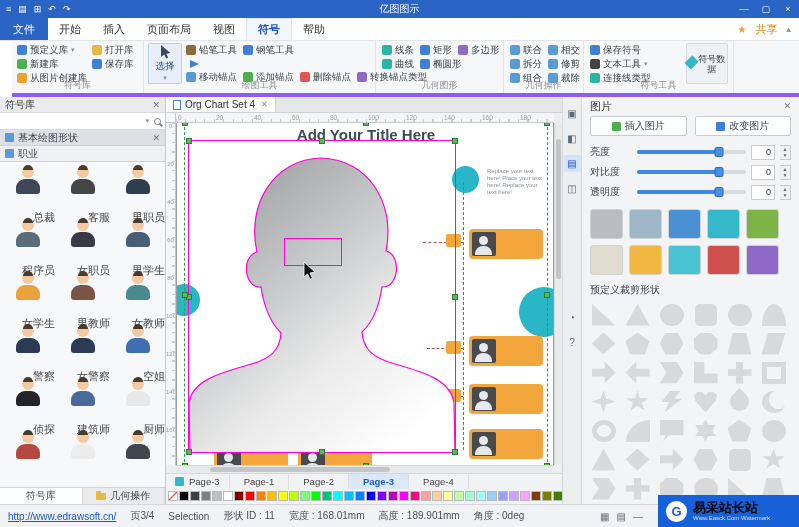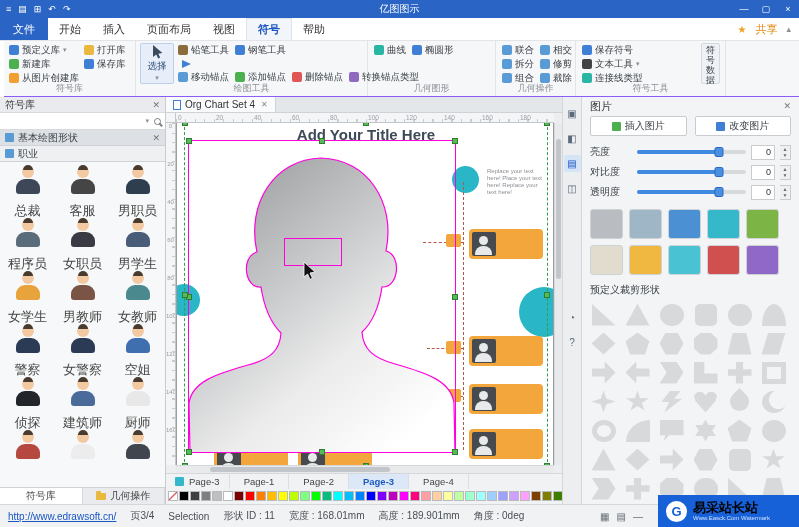--- a/index.html
+++ b/index.html
@@ -18,57 +18,57 @@
   .tabrow { position:absolute; top:18px; left:0; right:0; height:23px; background:#fff; border-bottom:1px solid #e2e4e7; display:flex; align-items:stretch; }
   .file-tab { background:#2a64c5; color:#fff; width:48px; display:flex; align-items:center; justify-content:center; font-size:11px; }
   .rtab { padding:0 11px; display:flex; align-items:center; font-size:11px; color:#333; }
   .rtab.active { color:#1b57bf; font-weight:bold; background:#f2f5fa; border:1px solid #dfe3e8; border-bottom:none; }
   .tabrow-right { margin-left:auto; display:flex; align-items:center; gap:9px; padding-right:8px; }
   .share-star { color:#f0a020; font-size:10px; }
   .share-label { color:#e08a10; font-size:11px; }
   .collapse-ic { color:#8a9098; font-size:9px; }
 
   
-  .ribbon { position:absolute; top:41px; left:4px; right:0; height:56px; background:#f6f7f9; border-bottom:1px solid #8b5cf6; }
+  .ribbon { position:absolute; top:41px; left:12px; right:0; height:56px; background:#f6f7f9; border-bottom:4px solid #8b5cf6; }
   .rgroup { position:absolute; top:0; bottom:0; border-right:1px solid #e2e4e6; }
   .g1 { left:0; width:132px; } .g2 { left:132px; width:232px; } .g3 { left:364px; width:128px; }
   .g4 { left:492px; width:80px; } .g5 { left:572px; width:150px; }
   .glabel { position:absolute; bottom:1px; left:0; right:0; text-align:center; font-size:9px; color:#8a9096; }
   .rit { display:flex; align-items:center; gap:3px; font-size:9.5px; color:#3a4046; height:14px; white-space:nowrap; }
   .ric { width:10px; height:10px; border-radius:2px; flex:none; display:inline-block; }
   .rcaret { font-size:7px; color:#8a9096; }
   .rcol { position:absolute; top:2px; }
   .c1a { left:5px; } .c1b { left:80px; }
   .sel-btn { position:absolute; left:4px; top:2px; width:34px; height:41px; background:#e7eef9; border:1px solid #bcd0ec; border-radius:2px; display:flex; flex-direction:column; align-items:center; justify-content:center; gap:1px; font-size:9.5px; color:#2a4a7a; }
   .g2rows { position:absolute; left:42px; top:2px; }
   .g2rows .rrow, .g3 .rrow, .g4 .rrow { display:flex; gap:6px; align-items:center; height:14px; }
   .g3 .rows, .g4 .rows { position:absolute; left:6px; top:2px; }
   .flagic { width:0; height:0; border-left:9px solid #3f7fd4; border-top:4px solid transparent; border-bottom:4px solid transparent; margin-left:4px; }
   .g5col { position:absolute; left:6px; top:2px; }
-  .data-btn { position:absolute; right:5px; top:2px; width:19px; height:41px; background:#eef1f5; border:1px solid #d5d9de; border-radius:2px; display:flex; flex-direction:column; align-items:center; justify-content:center; font-size:9px; color:#3a4046; text-align:center; line-height:10px; }
+  .data-btn { position:absolute; right:5px; top:2px; width:42px; height:41px; background:#eef1f5; border:1px solid #d5d9de; border-radius:2px; display:flex; align-items:center; justify-content:center; font-size:9px; color:#3a4046; text-align:center; line-height:10px; }
   .diamond { width:11px; height:11px; background:#35b8c9; transform:rotate(45deg); margin-bottom:3px; }
 
   
   .lpanel { position:absolute; top:97px; left:0; width:166px; bottom:23px; background:#f7f8f9; border-right:1px solid #c9cccf; }
   .lp-head { height:16px; background:#e9ebee; border-bottom:1px solid #d8dadc; display:flex; align-items:center; gap:4px; padding:0 5px; font-size:10px; color:#333; }
   .lp-x { margin-left:auto; color:#777; font-size:9px; }
   .lp-search { height:17px; display:flex; align-items:center; border-bottom:1px solid #d8dadc; background:#fff; padding-right:4px; }
   .lp-search input { flex:1; border:none; outline:none; font-size:10px; padding:0 4px; min-width:0; background:transparent; }
   .mag { width:7px; height:7px; border:1.5px solid #7a8086; border-radius:50%; position:relative; margin-left:5px; flex:none; }
   .mag::after { content:''; position:absolute; width:4px; height:1.5px; background:#7a8086; transform:rotate(45deg); right:-3px; bottom:-2px; }
   .lp-sec { height:16px; background:#dde1e5; border-bottom:1px solid #cfd3d7; display:flex; align-items:center; gap:4px; padding:0 5px; font-size:10px; color:#3a4046; }
   .lp-sec.sec2 { background:#eef0f2; }
   .secic { width:9px; height:9px; background:#5a9bd5; border-radius:1px; flex:none; }
   .symgrid { position:absolute; top:65px; left:0; right:0; bottom:17px; display:flex; flex-wrap:wrap; align-content:flex-start; overflow:hidden; padding-top:2px; }
   .symcell { width:55px; height:53px; text-align:center; }
   .fig { width:30px; height:30px; margin:2px auto 0; }
   .fig .head { width:12px; height:12px; background:#f3c9a2; border-radius:50%; margin:0 auto; position:relative; }
   .fig .head::before { content:''; position:absolute; top:-1px; left:1px; right:1px; height:5px; border-radius:6px 6px 0 0; background:#4a3b2f; }
   .fig .body { width:24px; height:15px; background:var(--c,#555); border-radius:9px 9px 3px 3px; margin:1px auto 0; }
-  .symlabel { font-size:13px; color:#444; margin-top:6px; }
+  .symlabel { font-size:11px; color:#444; margin-top:14px;text-align:right; }
   .lp-tabs { position:absolute; bottom:0; left:0; right:0; height:17px; display:flex; border-top:1px solid #cfd3d7; background:#e9ebee; font-size:10px; color:#444; }
   .lp-tab { flex:1; display:flex; align-items:center; justify-content:center; gap:4px; border-right:1px solid #d6d9dc; }
   .lp-tab.active { background:#fff; }
   .fold { width:10px; height:7px; background:#e8b93e; border-radius:1px; position:relative; flex:none; }
   .fold::before { content:''; position:absolute; top:-2px; left:0; width:5px; height:2px; background:#e8b93e; border-radius:1px 1px 0 0; }
 
   
   .cwrap { position:absolute; left:166px; top:97px; width:396px; bottom:23px; background:#eceef0; }
   .doctabs { position:absolute; top:0; left:0; right:0; height:16px; background:#e4e7ea; border-bottom:1px solid #cfd3d7; display:flex; }
   .doctab { background:#fafbfc; border-right:1px solid #cfd3d7; display:flex; align-items:center; gap:4px; padding:0 7px; font-size:10px; color:#333; }
@@ -311,20 +311,35 @@
       </div>
       <div class="glabel">绘图工具</div>
     </div>
 
     <div class="rgroup g3">
       <div class="rows">
         <div class="rrow">
 
         <div class="rit">
               <span class="ric" style="background: rgb(42, 181, 165);"></span>
+              <span>线条</span>
+            </div>
+            <div class="rit">
+              <span class="ric" style="background: rgb(63, 127, 212);"></span>
+              <span>矩形</span>
+            </div>
+            <div class="rit">
+              <span class="ric" style="background: rgb(142, 107, 191);"></span>
+              <span>多边形</span>
+            </div>
+          </div>
+        <div class="rrow">
+
+        <div class="rit">
+              <span class="ric" style="background: rgb(42, 181, 165);"></span>
               <span>曲线</span>
             </div>
             <div class="rit">
               <span class="ric" style="background: rgb(63, 127, 212);"></span>
               <span>椭圆形</span>
             </div>
           </div>
       </div>
       <div class="glabel">几何图形</div>
     </div>

